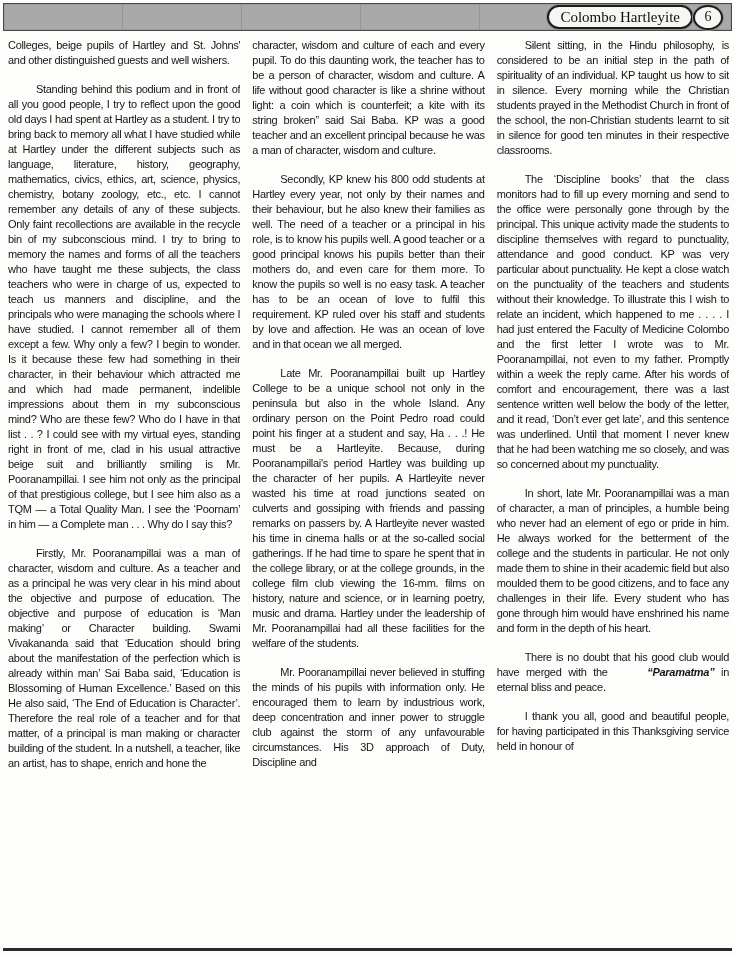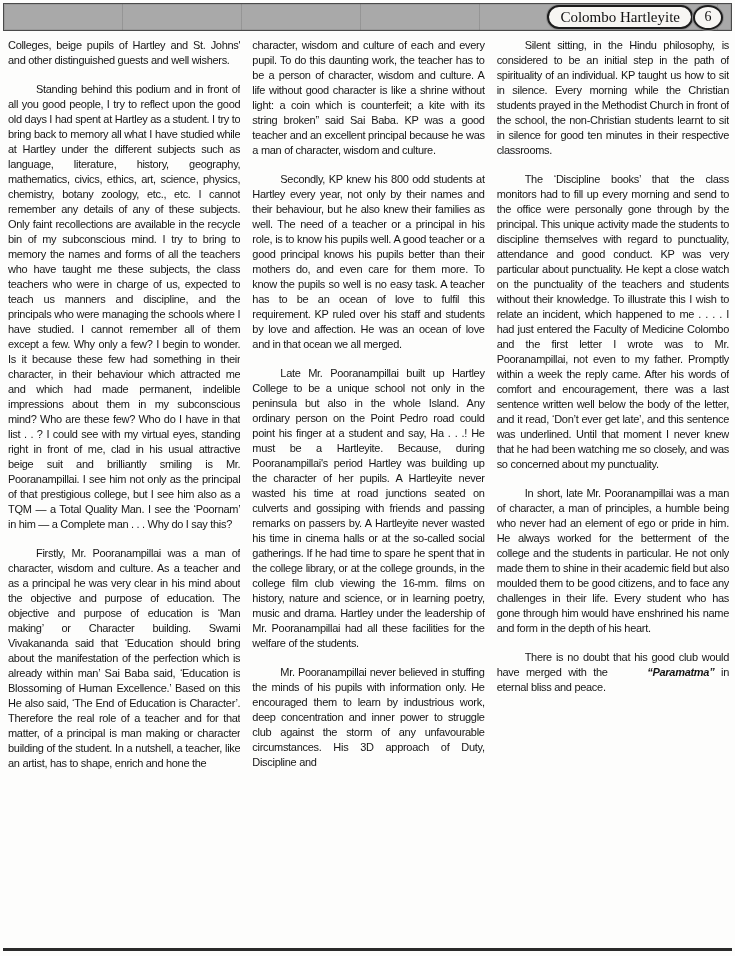--- a/index.html
+++ b/index.html
@@ -87,16 +87,17 @@
     <p>character, wisdom and culture of each and every pupil. To do this daunting work, the teacher has to be a person of character, wisdom and culture. A life without good character is like a shrine without light: a coin which is counterfeit; a kite with its string broken” said Sai Baba. KP was a good teacher and an excellent principal because he was a man of character, wisdom and culture.</p>
     <p class="indent">Secondly, KP knew his 800 odd students at Hartley every year, not only by their names and their behaviour, but he also knew their families as well. The need of a teacher or a principal in his role, is to know his pupils well. A good teacher or a good principal knows his pupils better than their mothers do, and even care for them more. To know the pupils so well is no easy task. A teacher has to be an ocean of love to fulfil this requirement. KP ruled over his staff and students by love and affection. He was an ocean of love and in that ocean we all merged.</p>
     <p class="indent">Late Mr. Pooranampillai built up Hartley College to be a unique school not only in the peninsula but also in the whole Island. Any ordinary person on the Point Pedro road could point his finger at a student and say, Ha . . .! He must be a Hartleyite. Because, during Pooranampillai's period Hartley was building up the character of her pupils. A Hartleyite never wasted his time at road junctions seated on culverts and gossiping with friends and passing remarks on passers by. A Hartleyite never wasted his time in cinema halls or at the so-called social gatherings. If he had time to spare he spent that in the college library, or at the college grounds, in the college film club viewing the 16-mm. films on history, nature and science, or in learning poetry, music and drama. Hartley under the leadership of Mr. Pooranampillai had all these facilities for the welfare of the students.</p>
     <p class="indent">Mr. Pooranampillai never believed in stuffing the minds of his pupils with information only. He encouraged them to learn by industrious work, deep concentration and inner power to struggle club against the storm of any unfavourable circumstances. His 3D approach of Duty, Discipline and</p>
   </div>
   <div class="col">
     <p class="indent">Silent sitting, in the Hindu philosophy, is considered to be an initial step in the path of spirituality of an individual. KP taught us how to sit in silence. Every morning while the Christian students prayed in the Methodist Church in front of the school, the non-Christian students learnt to sit in silence for good ten minutes in their respective classrooms.</p>
     <p class="indent">The ‘Discipline books’ that the class monitors had to fill up every morning and send to the office were personally gone through by the principal. This unique activity made the students to discipline themselves with regard to punctuality, attendance and good conduct. KP was very particular about punctuality. He kept a close watch on the punctuality of the teachers and students without their knowledge. To illustrate this I wish to relate an incident, which happened to me . . . . I had just entered the Faculty of Medicine Colombo and the first letter I wrote was to Mr. Pooranampillai, not even to my father. Promptly within a week the reply came. After his words of comfort and encouragement, there was a last sentence written well below the body of the letter, and it read, ‘Don’t ever get late’, and this sentence was underlined. Until that moment I never knew that he had been watching me so closely, and was so concerned about my punctuality.</p>
     <p class="indent">In short, late Mr. Pooranampillai was a man of character, a man of principles, a humble being who never had an element of ego or pride in him. He always worked for the betterment of the college and the students in particular. He not only made them to shine in their academic field but also moulded them to be good citizens, and to face any challenges in their life. Every student who has gone through him would have enshrined his name and form in the depth of his heart.</p>
     <p class="indent"><span>There is no doubt that his good club would have merged with the </span><span class="bi">“Paramatma”</span><span> in eternal bliss and peace.</span></p>
+    <p class="indent">I thank you all, good and beautiful people, for having participated in this Thanksgiving service held in honour of</p>
   </div>
 </div>
 
 <div class="bottom-rule"></div>
 
 </body></html>

